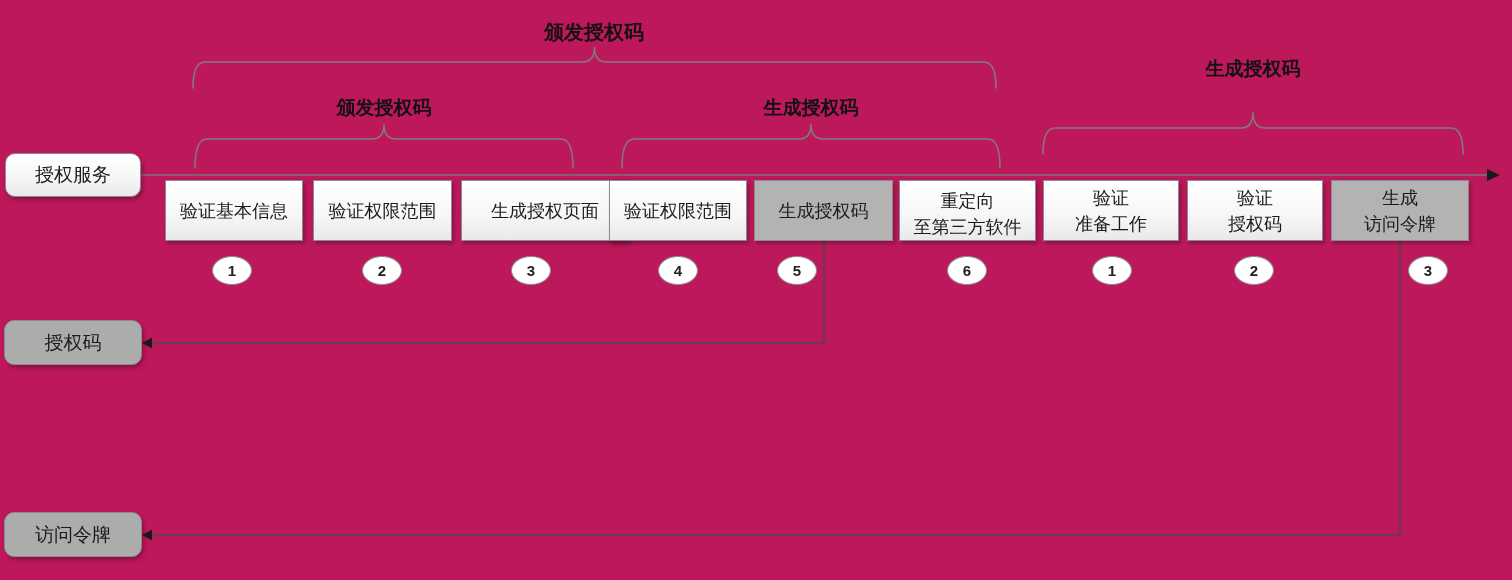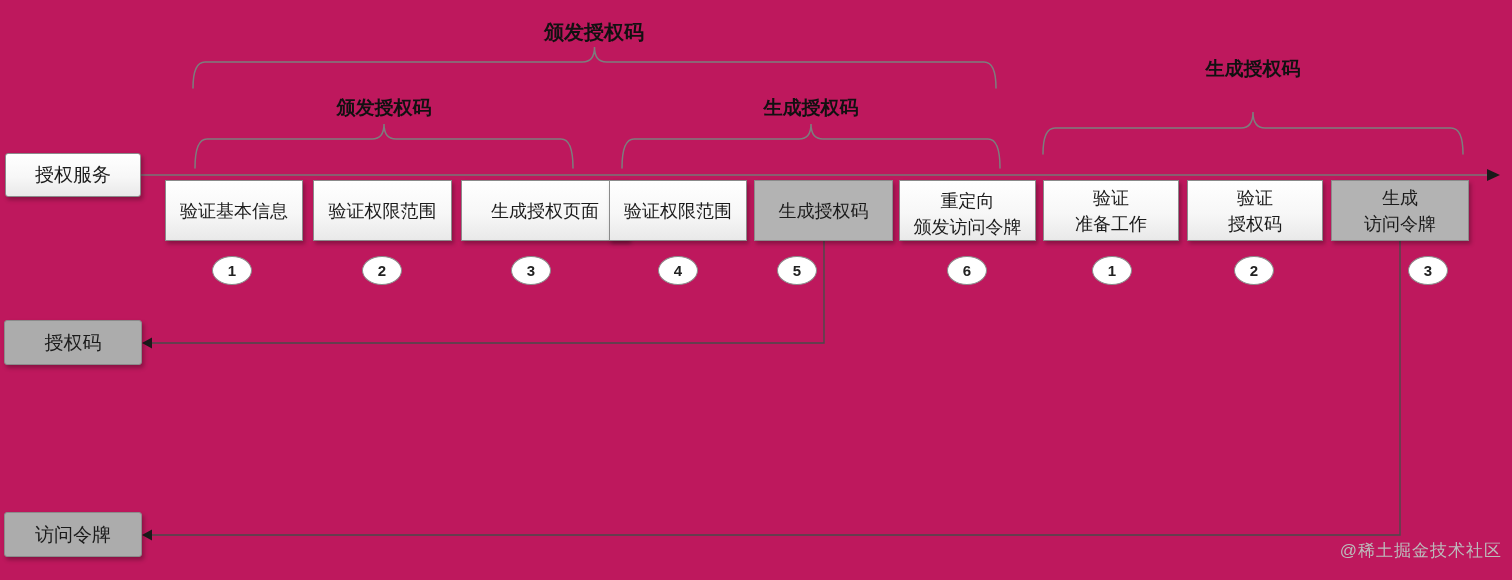--- a/index.html
+++ b/index.html
@@ -27,21 +27,21 @@
   .title.big{font-size:20px;}
   .title.sub{font-size:19px;}
   .box{
     position:absolute;display:flex;flex-direction:column;align-items:center;justify-content:center;
     text-align:center;border:1px solid var(--box-border);
     box-shadow:2px 3px 4px rgba(0,0,0,0.28);
     font-size:18px;line-height:26px;color:var(--text);box-sizing:border-box;
   }
   .box.light{background:linear-gradient(180deg,#ffffff 0%,#f7f7f7 55%,#e9e9e9 100%);}
   .box.gray{background:var(--box-gray);}
-  .box.lane{border-radius:3px;font-size:19px;}
+  .box.lane{border-radius:10px;font-size:19px;}
   .box.lane.gray{background:var(--lane-gray);}
   .step-num{
     position:absolute;width:40px;height:29px;border-radius:50%;
     border:1px solid #8c8c8c;background:#ffffff;
     display:flex;align-items:center;justify-content:center;
     font-size:15px;font-weight:700;color:#222;box-sizing:border-box;
   }
   #watermark{
     position:absolute;right:10px;top:539px;font-size:17px;
     color:var(--watermark);letter-spacing:1px;
@@ -96,34 +96,33 @@
       <div class="box step light" style="left: 609px; top: 180px; width: 138px; height: 61px;">
         <div>验证权限范围</div>
       </div>
       <div class="step-num" style="left: 658px; top: 255.5px;">4</div>
       <div class="box step gray" style="left: 754px; top: 180px; width: 139px; height: 61px;">
         <div>生成授权码</div>
       </div>
       <div class="step-num" style="left: 777px; top: 255.5px;">5</div>
       <div class="box step light" style="left: 899px; top: 180px; width: 137px; height: 61px; justify-content: flex-end;">
         <div>重定向</div>
-        <div>颁发访问令牌</div>
+        <div>至第三方软件</div>
       </div>
       <div class="step-num" style="left: 947px; top: 255.5px;">6</div>
       <div class="box step light" style="left: 1043px; top: 180px; width: 136px; height: 61px;">
         <div>验证</div>
         <div>准备工作</div>
       </div>
       <div class="step-num" style="left: 1092px; top: 255.5px;">1</div>
       <div class="box step light" style="left: 1187px; top: 180px; width: 136px; height: 61px;">
         <div>验证</div>
         <div>授权码</div>
       </div>
       <div class="step-num" style="left: 1234px; top: 255.5px;">2</div>
       <div class="box step gray" style="left: 1331px; top: 180px; width: 138px; height: 61px;">
         <div>生成</div>
         <div>访问令牌</div>
       </div>
       <div class="step-num" style="left: 1408px; top: 255.5px;">3</div>
     </div>
 
-  <div id="watermark">@稀土掘金技术社区</div>
 </div>
 
 </body></html>

